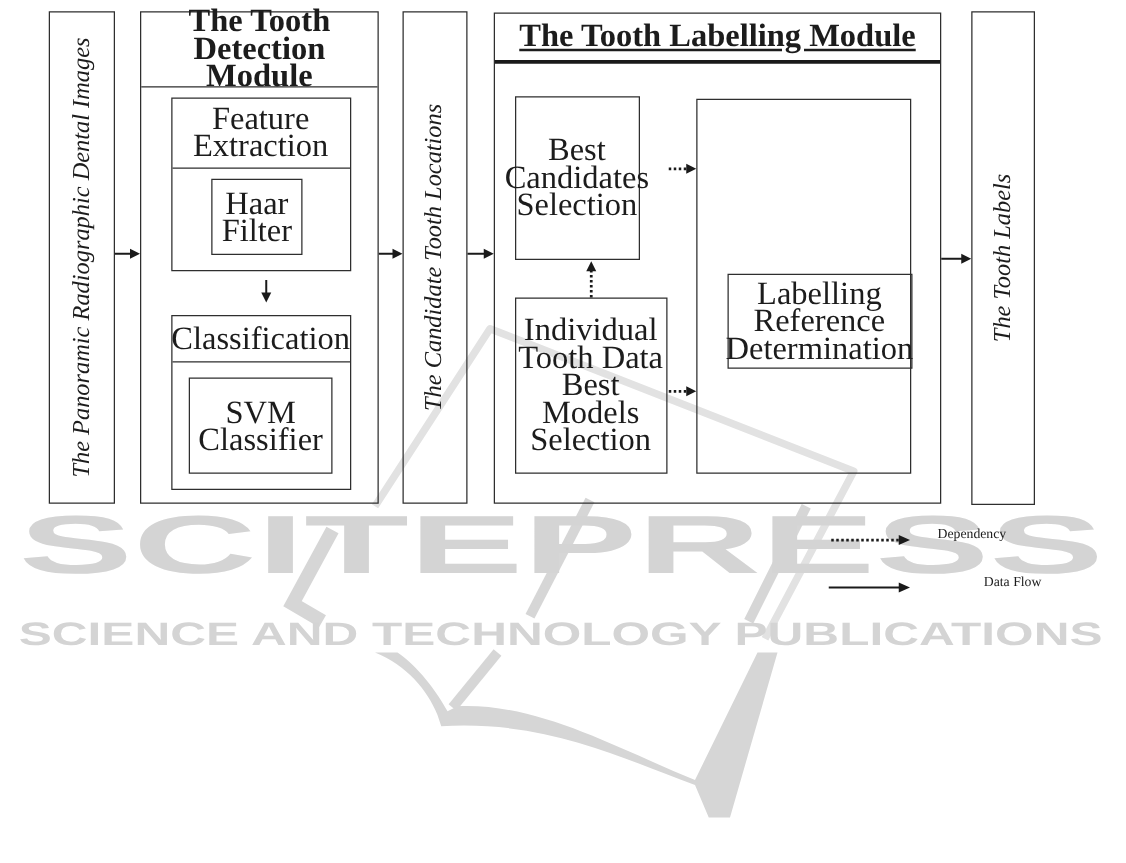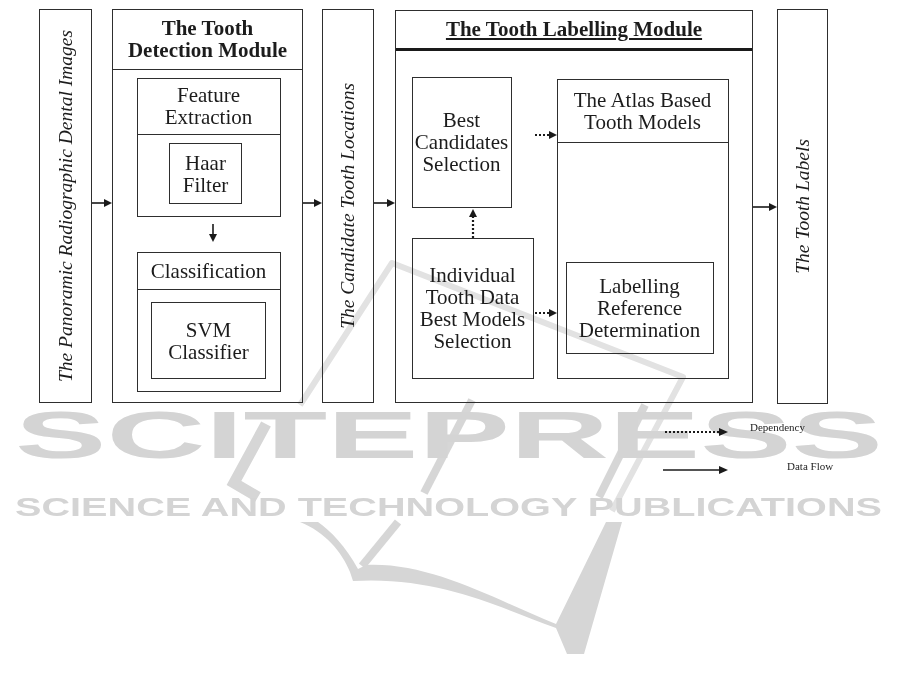--- a/index.html
+++ b/index.html
@@ -2,21 +2,21 @@
 <html><head>
 <meta charset="utf-8">
 <style>
   html, body { margin: 0; padding: 0; background: #ffffff; }
   .canvas { position: relative; width: 901px; height: 690px; overflow: hidden; background: #ffffff;
             font-family: "Liberation Serif", "DejaVu Serif", serif; color: #1c1c1c; }
   .wm { position: absolute; left: 0; top: 0; width: 901px; height: 690px; z-index: 0; }
   .links { position: absolute; left: 0; top: 0; width: 901px; height: 690px; z-index: 3; pointer-events: none; }
   .box { position: absolute; box-sizing: border-box; border: 1.5px solid #2e2e2e; background: transparent; z-index: 2; }
   .center { display: flex; align-items: center; justify-content: center; text-align: center; }
-  .txt { white-space: pre-line; font-size: 21px; line-height: 22px; }
+  .txt { white-space: pre-line; font-size: 26px; line-height: 22px; }
   .bold { font-weight: bold; }
   .hdr { position: absolute; left: 0; top: 0; right: 0; box-sizing: border-box; border-bottom: 1.5px solid #2e2e2e; }
   .hdr-thick { border-bottom: 3px solid #1a1a1a; }
   .vtext { writing-mode: vertical-rl; transform: rotate(180deg); font-style: italic; font-size: 19.5px; white-space: nowrap; }
   .legend-label { position: absolute; font-size: 11px; z-index: 3; white-space: nowrap; }
 </style>
 </head>
 <body>
 
 <div class="canvas">
@@ -66,23 +66,21 @@
     <div class="box center txt" style="left:15.5px;top:65.5px;width:100px;height:131px;font-family:Liberation Serif, serif;">Best
 Candidates
 Selection</div>
 
     <div class="box center txt" style="left:15.5px;top:226.5px;width:122px;height:141px;">Individual
 Tooth Data
 Best Models
 Selection</div>
 
     <div class="box" style="left:160.5px;top:67.5px;width:172px;height:300px;">
-      <div class="hdr center txt" style="height:63.5px;">The Atlas Based
-Tooth Models</div>
-      <div class="box center txt" style="left:8px;top:139.5px;width:148px;height:92px;margin-top:43px;">Labelling
+      <div class="box center txt" style="left:24px;top:139.5px;width:148px;height:76px;">Labelling
 Reference
 Determination</div>
     </div>
   </div>
 
   <div class="box center" style="left:777px;top:9px;width:51px;height:395px;">
     <span class="vtext">The Tooth Labels</span>
   </div>
 
   <svg class="links" viewBox="0 0 901 690">

